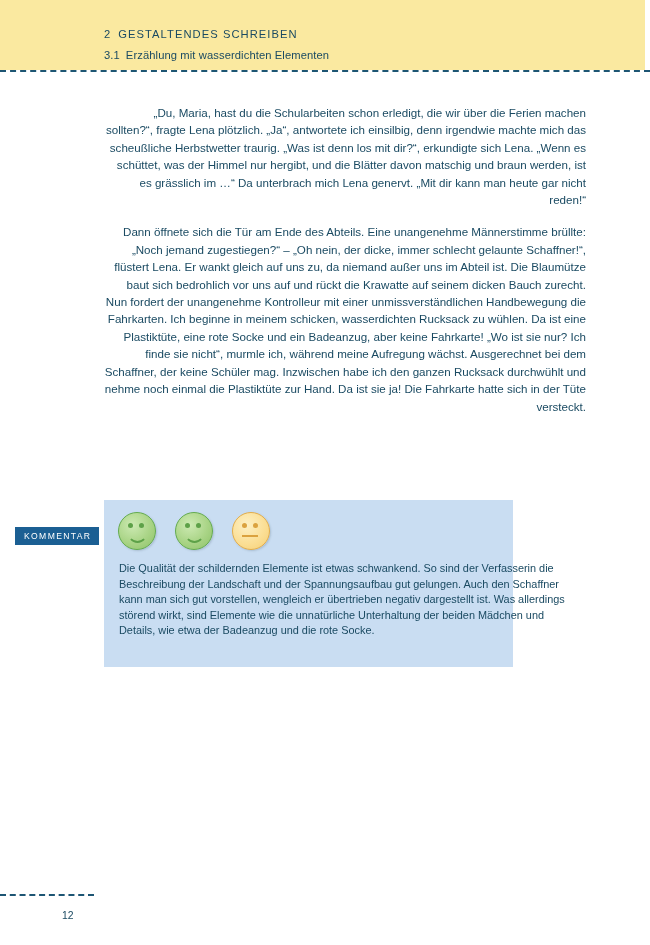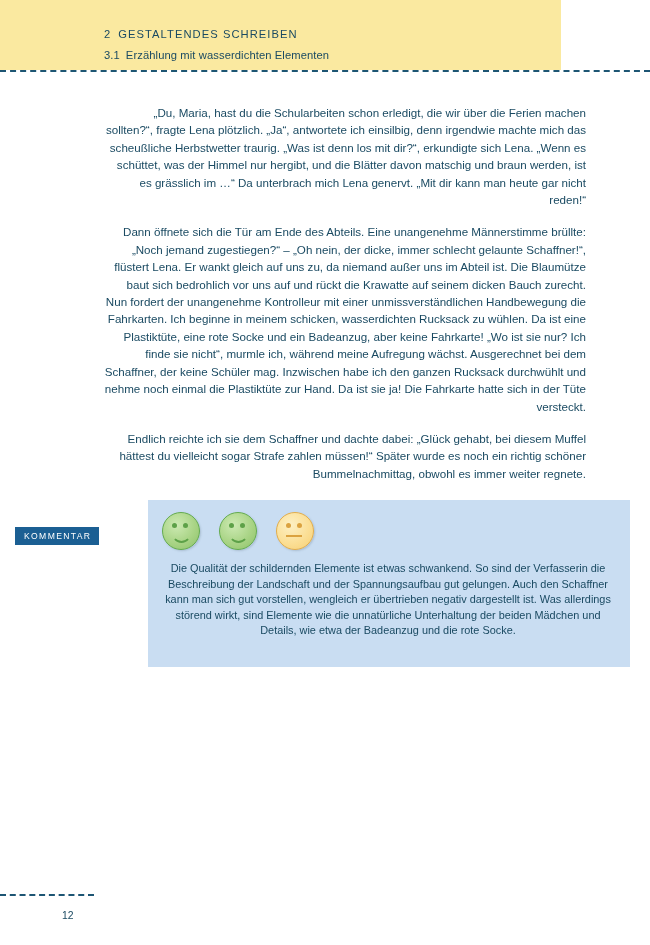--- a/index.html
+++ b/index.html
@@ -14,21 +14,21 @@
     -webkit-font-smoothing: antialiased;
     position: relative;
     overflow: hidden;
   }
 
   
   .header-band {
     position: absolute;
     left: 0;
     top: 0;
-    width: 561px;
+    width: 645px;
     height: 70px;
     background: #fae9a0;
   }
   .header-inner {
     position: absolute;
     left: 104px;
     top: 26px;
   }
   .chapter-line {
     font-size: 11.2px;
@@ -89,42 +89,40 @@
     margin-bottom: 0;
   }
 
   
   .comment-zone {
     position: absolute;
     left: 0;
     top: 500px;
     width: 650px;
     height: 170px;
-    text-align: center;
   }
   .kommentar-badge {
     position: absolute;
     left: 15px;
     top: 27px;
     background: #1b5f93;
     color: #ffffff;
     font-size: 8.6px;
     letter-spacing: 1.35px;
     padding: 4px 8px 4px 9px;
     line-height: 10px;
     white-space: nowrap;
   }
   .comment-box {
     position: absolute;
     left: 104px;
     top: 0;
-    width: 482px;
+    width: 409px;
     height: 167px;
     background: #c9ddf2;
-    margin-left: 44px;
   }
   .smiley-row {
     position: absolute;
     left: 14px;
     top: 12px;
     display: flex;
     gap: 19px;
   }
   .smiley {
     width: 36px;
@@ -203,21 +201,20 @@
       <span class="section-num">3.1</span><span>Erzählung mit wasserdichten Elementen</span>
     </div>
   </div>
 </div>
 
 <div class="rule-top"></div>
 
 <div class="content">
   <p class="para">„Du, Maria, hast du die Schularbeiten schon erledigt, die wir über die Ferien machen sollten?“, fragte Lena plötzlich. „Ja“, antwortete ich einsilbig, denn irgendwie machte mich das scheußliche Herbstwetter traurig. „Was ist denn los mit dir?“, erkundigte sich Lena. „Wenn es schüttet, was der Himmel nur hergibt, und die Blätter davon matschig und braun werden, ist es grässlich im …“ Da unterbrach mich Lena genervt. „Mit dir kann man heute gar nicht reden!“</p>
   <p class="para">Dann öffnete sich die Tür am Ende des Abteils. Eine unangenehme Männerstimme brüllte: „Noch jemand zugestiegen?“ – „Oh nein, der dicke, immer schlecht gelaunte Schaffner!“, flüstert Lena. Er wankt gleich auf uns zu, da niemand außer uns im Abteil ist. Die Blaumütze baut sich bedrohlich vor uns auf und rückt die Krawatte auf seinem dicken Bauch zurecht. Nun fordert der unangenehme Kontrolleur mit einer unmissverständlichen Handbewegung die Fahrkarten. Ich beginne in meinem schicken, wasserdichten Rucksack zu wühlen. Da ist eine Plastiktüte, eine rote Socke und ein Badeanzug, aber keine Fahrkarte! „Wo ist sie nur? Ich finde sie nicht“, murmle ich, während meine Aufregung wächst. Ausgerechnet bei dem Schaffner, der keine Schüler mag. Inzwischen habe ich den ganzen Rucksack durchwühlt und nehme noch einmal die Plastiktüte zur Hand. Da ist sie ja! Die Fahrkarte hatte sich in der Tüte versteckt.</p>
-  <p class="para">Endlich reichte ich sie dem Schaffner und dachte dabei: „Glück gehabt, bei diesem Muffel hättest du vielleicht sogar Strafe zahlen müssen!“ Später wurde es noch ein richtig schöner Bummelnachmittag, obwohl es immer weiter regnete.</p>
 </div>
 
 <div class="comment-zone">
 
   <div class="kommentar-badge">KOMMENTAR</div>
 
   <div class="comment-box">
 
     <div class="smiley-row">
       <div class="smiley green">

